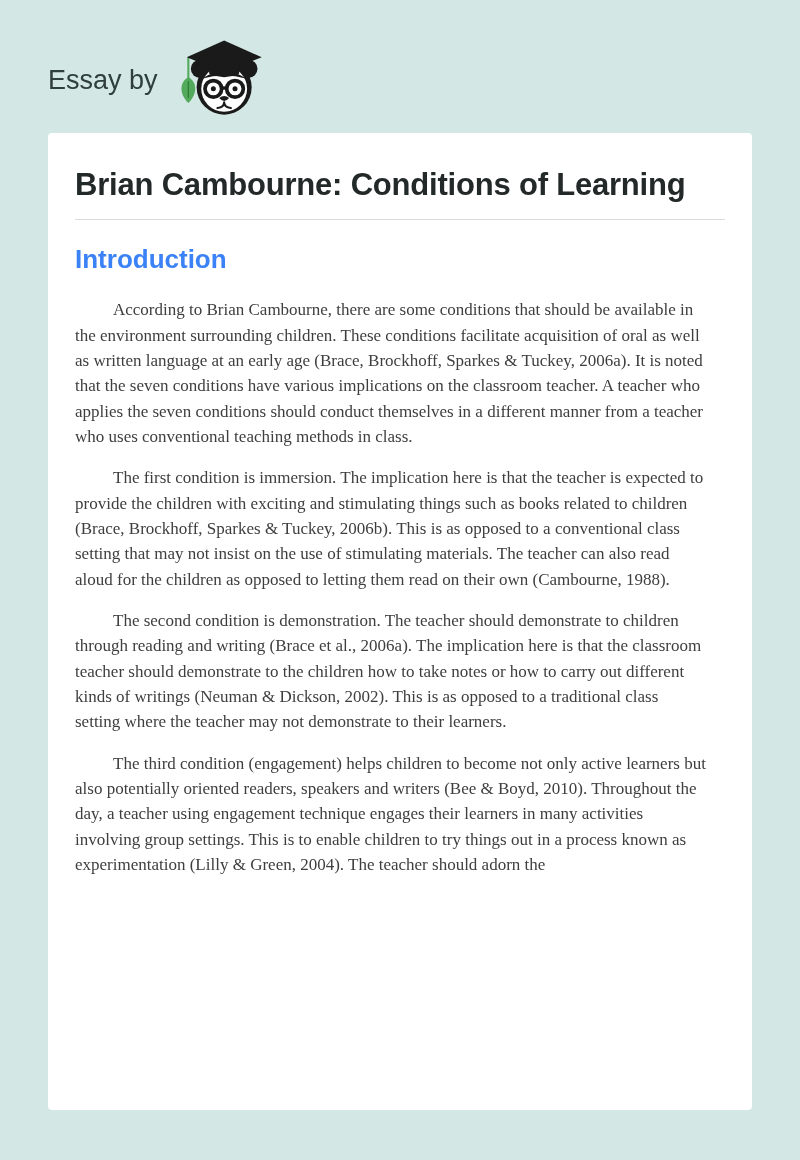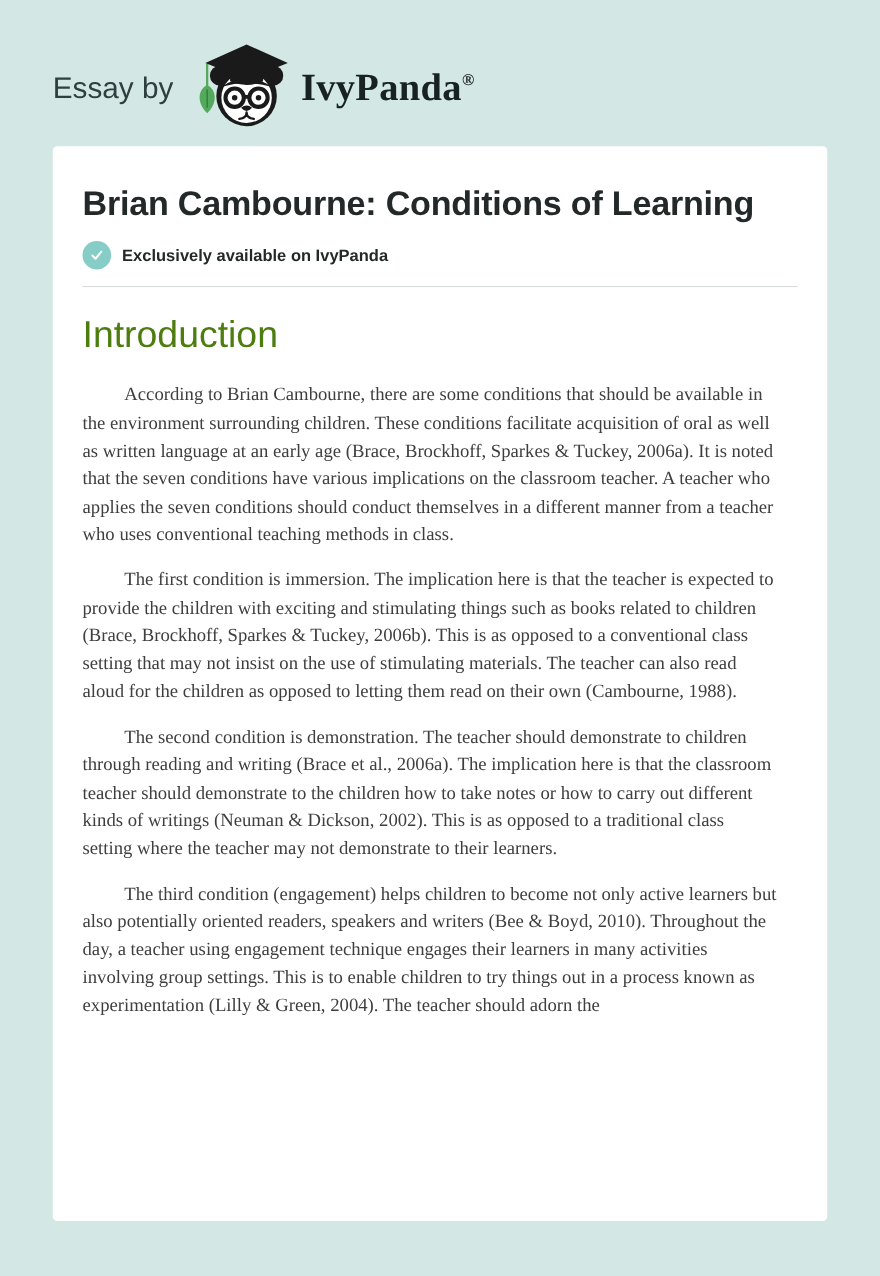--- a/index.html
+++ b/index.html
@@ -82,23 +82,23 @@
     font-weight: 700;
     color: #232828;
   }
   hr.divider {
     border: none;
     border-top: 1px solid #d8dcdc;
     margin: 0 0 24px 0;
   }
   h2.section-heading {
     margin: 0 0 22px 0;
-    font-size: 34px;
-    font-weight: 400;
-    color: #4d7c0f;
+    font-size: 26px;
+    font-weight: 700;
+    color: #3b82f6;
   }
   h2.section-heading.later { margin-top: 4px; }
   p.body-para {
     margin: 0 18px 16px 0;
     font-size: 17px;
     line-height: 1.49;
     color: #3e3e3e;
     text-indent: 38px;
     font-family: Liberation Serif, serif;
   }
@@ -133,35 +133,26 @@
         <circle cx="73" cy="61" r="3" fill="#1a1a1a"></circle>
 
         <path d="M54 72 Q60 67 66 72 Q60 79 54 72 Z" fill="#1a1a1a"></path>
 
         <path d="M60 77 Q60 83 52 84 M60 77 Q60 83 68 84" stroke="#1a1a1a" stroke-width="2.5" fill="none" stroke-linecap="round"></path>
 
         <polygon points="60,3 105,23 60,41 15,23" fill="#1a1a1a"></polygon>
         <path d="M42 33 L42 43 Q60 51 78 43 L78 33 Z" fill="#1a1a1a"></path>
       </svg>
     </span>
-    <span class="logo-text"><span>IvyPanda</span><span class="reg">®</span></span>
   </span>
 </div>
 
 <div class="card">
   <h1 class="title">Brian Cambourne: Conditions of Learning</h1>
 
-  <div class="badge">
-    <span class="badge-circle">
-      <svg width="14" height="14" viewBox="0 0 24 24" xmlns="http://www.w3.org/2000/svg">
-        <path d="M5 12.5 L10 17.5 L19 6.5" stroke="#ffffff" stroke-width="3.2" fill="none" stroke-linecap="round" stroke-linejoin="round"></path>
-      </svg>
-    </span>
-    <span class="badge-text">Exclusively available on IvyPanda</span>
-  </div>
 
   <hr class="divider">
 
   <h2 class="section-heading">Introduction</h2>
   <p class="body-para">According to Brian Cambourne, there are some conditions that should be available in the environment surrounding children. These conditions facilitate acquisition of oral as well as written language at an early age (Brace, Brockhoff, Sparkes &amp; Tuckey, 2006a). It is noted that the seven conditions have various implications on the classroom teacher. A teacher who applies the seven conditions should conduct themselves in a different manner from a teacher who uses conventional teaching methods in class.</p>
 
   <p class="body-para">The first condition is immersion. The implication here is that the teacher is expected to provide the children with exciting and stimulating things such as books related to children (Brace, Brockhoff, Sparkes &amp; Tuckey, 2006b). This is as opposed to a conventional class setting that may not insist on the use of stimulating materials. The teacher can also read aloud for the children as opposed to letting them read on their own (Cambourne, 1988).</p>
   <p class="body-para">The second condition is demonstration. The teacher should demonstrate to children through reading and writing (Brace et al., 2006a). The implication here is that the classroom teacher should demonstrate to the children how to take notes or how to carry out different kinds of writings (Neuman &amp; Dickson, 2002). This is as opposed to a traditional class setting where the teacher may not demonstrate to their learners.</p>
   <p class="body-para">The third condition (engagement) helps children to become not only active learners but also potentially oriented readers, speakers and writers (Bee &amp; Boyd, 2010). Throughout the day, a teacher using engagement technique engages their learners in many activities involving group settings. This is to enable children to try things out in a process known as experimentation (Lilly &amp; Green, 2004). The teacher should adorn the</p>
 </div>

